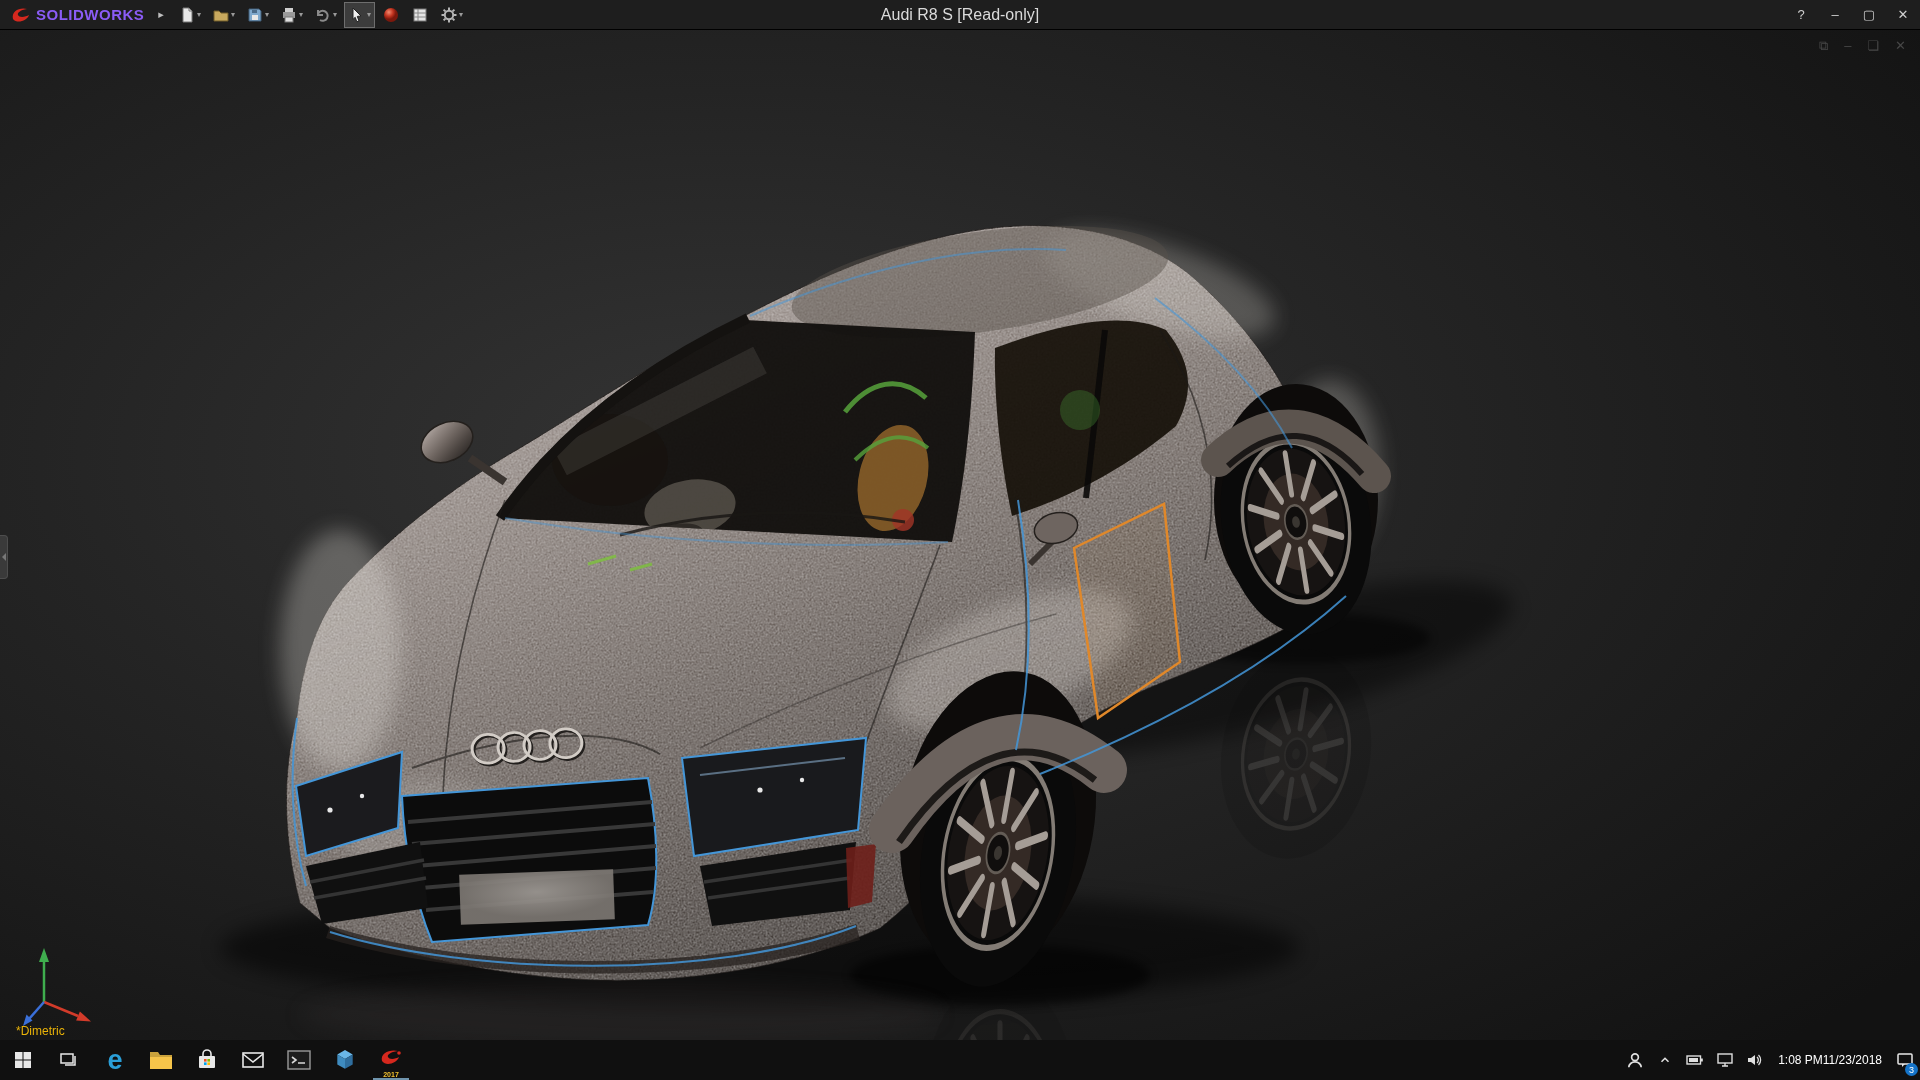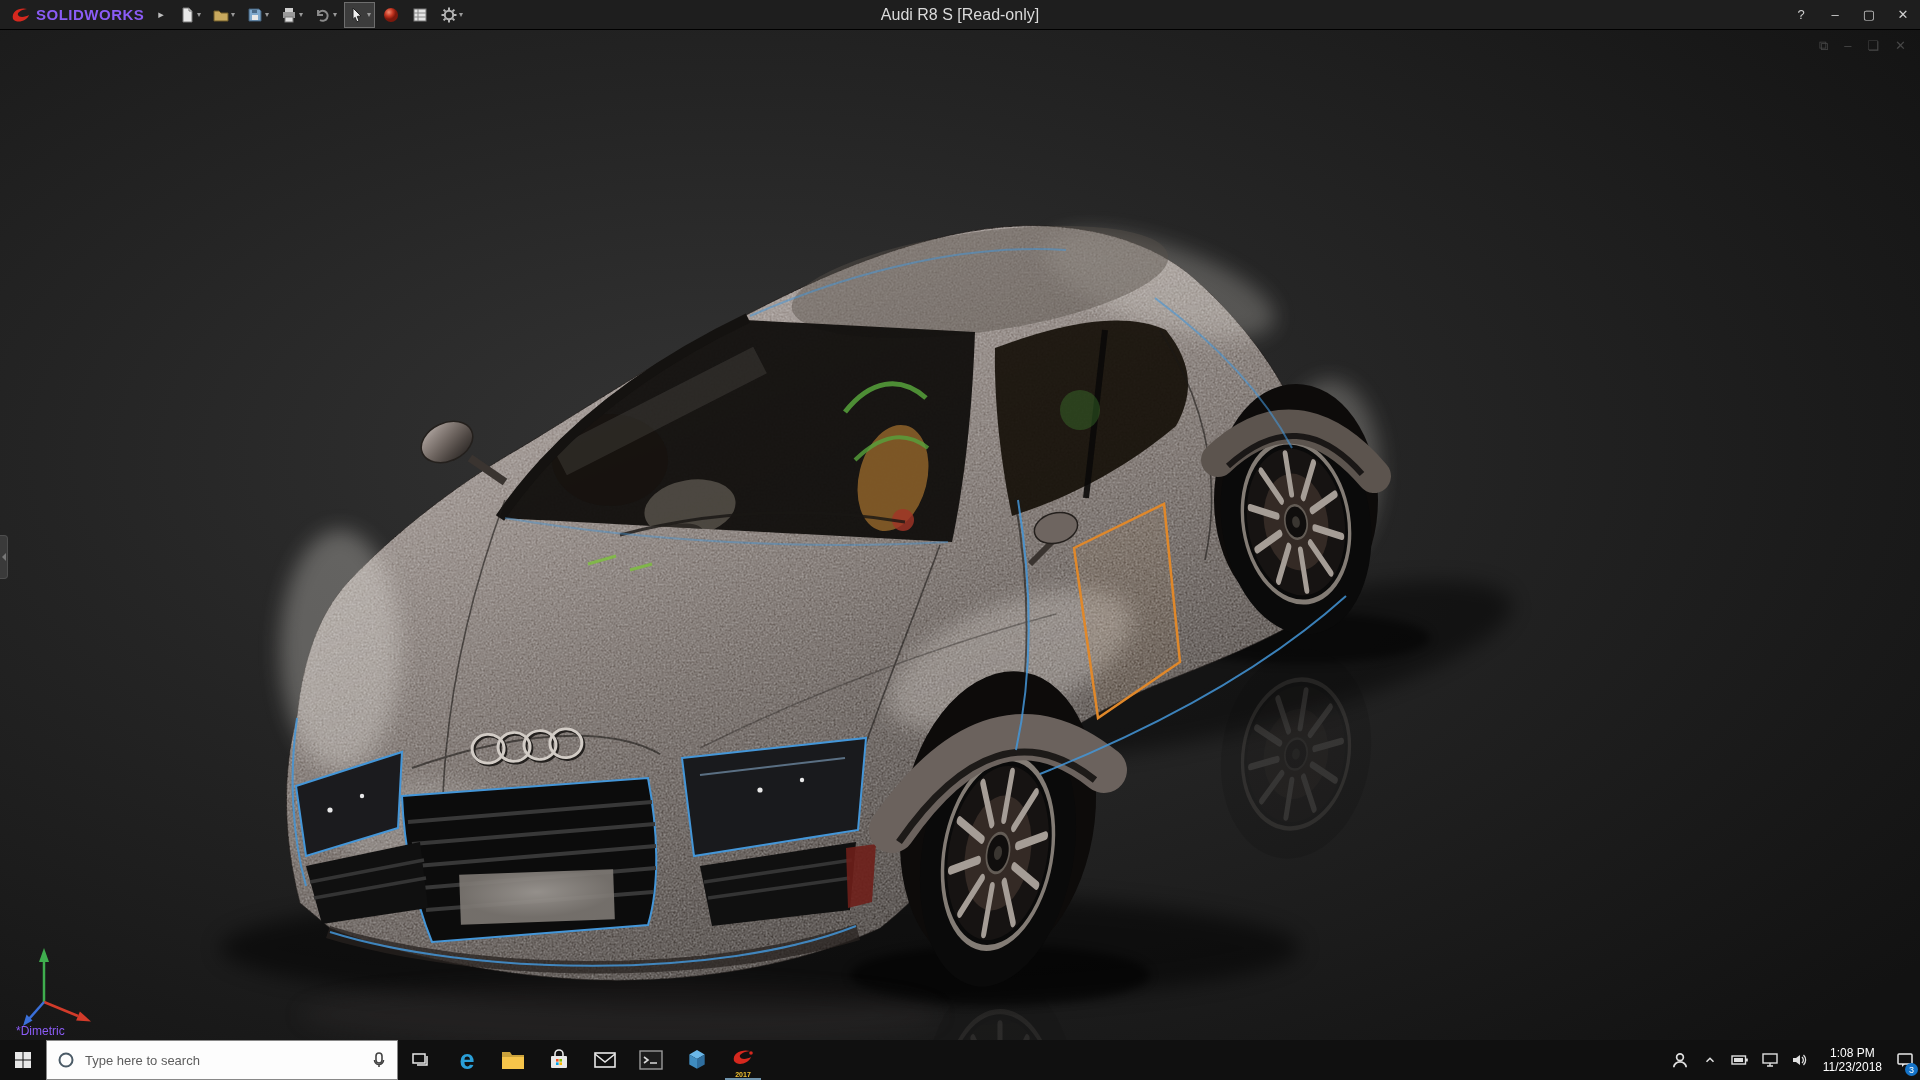--- a/index.html
+++ b/index.html
@@ -21,21 +21,21 @@
   .tb-right { margin-left:auto; display:flex; align-items:center; z-index:2;}
   .tb-btn { width:34px; height:30px; display:flex; align-items:center; justify-content:center;
     font-size:13px; color:#cfcfcf; }
 
   
   .viewport { position:relative; width:1920px; height:1010px; background:#181818; }
   .viewport svg.scene { position:absolute; inset:0; }
   .doc-controls { position:absolute; top:8px; right:14px; display:flex; gap:16px;
     color:#474747; font-size:13px; z-index:5; }
   .doc-controls span { cursor:default; }
-  .orientation-label { position:absolute; left:16px; bottom:2px; color:#8b5cf6;
+  .orientation-label { position:absolute; left:16px; bottom:2px; color:#eab308;
     font-size:12px; z-index:5; }
   .flyout-tab { position:absolute; left:0; top:505px; width:8px; height:44px;
     background:#3a3a3a; border:1px solid #4d4d4d; border-left:none;
     border-radius:0 4px 4px 0; z-index:5; display:flex; align-items:center; justify-content:center;}
   .flyout-tab:before{ content:""; width:0; height:0; border-top:4px solid transparent;
     border-bottom:4px solid transparent; border-right:4px solid #777; }
 
   
   .taskbar { position:relative; height:40px; background:#101010; display:flex;
     align-items:stretch; z-index:40; }
@@ -43,21 +43,21 @@
   .start { width:46px; }
   .search { width:352px; background:#fdfdfd; display:flex; align-items:center;
     gap:10px; padding:0 10px; border:1px solid #888; }
   .search input { border:none; outline:none; flex:1; font-size:13px; color:#333;
     background:transparent; font-family:"Liberation Sans",sans-serif;}
   .search input::placeholder { color:#5d5d5d; }
   .edge-glyph { font-size:27px; font-weight:bold; color:#2a9fd8; line-height:1; }
   .app-underline { position:absolute; bottom:0; left:5px; right:5px; height:2px; background:#6f94ad; }
   .tray { margin-left:auto; display:flex; align-items:stretch; }
   .tray .tb-item { width:30px; }
-  .clock { display:flex; flex-direction:column; justify-content:center; align-items:center;
+  .clock { display:flex; flex-direction:row; justify-content:center; align-items:center;
     color:#fff; font-size:12px; line-height:14px; padding:0 8px; }
   .badge { position:absolute; right:2px; bottom:4px; min-width:13px; height:13px;
     border-radius:7px; background:#1473c8; color:#fff; font-size:9px; display:flex;
     align-items:center; justify-content:center; padding:0 2px;}
   .sw-year { position:absolute; bottom:2px; left:0; right:0; text-align:center;
     font-size:7px; color:#f0c030; font-weight:bold; pointer-events:none;}
 </style>
 </head>
 <body>
 
@@ -385,30 +385,20 @@
 <div class="taskbar">
   <div class="tb-item start">
     <svg width="18" height="18" viewBox="0 0 18 18">
       <rect x="1" y="1" width="7.5" height="7.5" fill="#e8e8e8"></rect>
         <rect x="9.5" y="1" width="7.5" height="7.5" fill="#e8e8e8"></rect>
       <rect x="1" y="9.5" width="7.5" height="7.5" fill="#e8e8e8"></rect>
         <rect x="9.5" y="9.5" width="7.5" height="7.5" fill="#e8e8e8"></rect>
     </svg>
   </div>
 
-  <div class="search">
-    <svg width="18" height="18" viewBox="0 0 18 18">
-      <circle cx="9" cy="9" r="6.5" fill="none" stroke="#4a5a66" stroke-width="2"></circle>
-    </svg>
-    <input type="text" placeholder="Type here to search" style="">
-    <svg width="16" height="18" viewBox="0 0 16 18">
-      <path d="M8 2 a3 3 0 0 1 3 3 v4 a3 3 0 0 1 -6 0 V5 a3 3 0 0 1 3 -3 z" fill="none" stroke="#444" stroke-width="1.6"></path>
-      <path d="M3.5 9 a4.5 4.5 0 0 0 9 0 M8 13.5 v2.5" fill="none" stroke="#444" stroke-width="1.6"></path>
-    </svg>
-  </div>
 
   <div class="tb-item">
     <svg width="20" height="20" viewBox="0 0 20 20">
       <rect x="2" y="4" width="12" height="9" fill="none" stroke="#e8e8e8" stroke-width="1.5"></rect>
       <path d="M16 6 v9 H6" fill="none" stroke="#e8e8e8" stroke-width="1.5"></path>
     </svg>
   </div>
 
   <div class="tb-item">
     <span class="edge-glyph">e</span>

